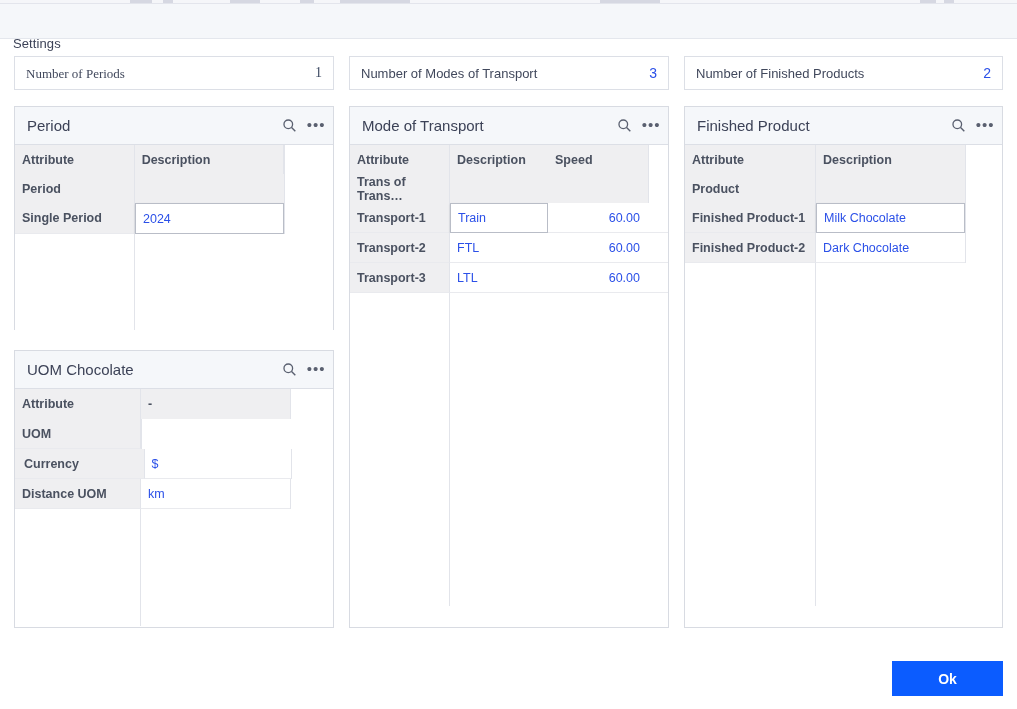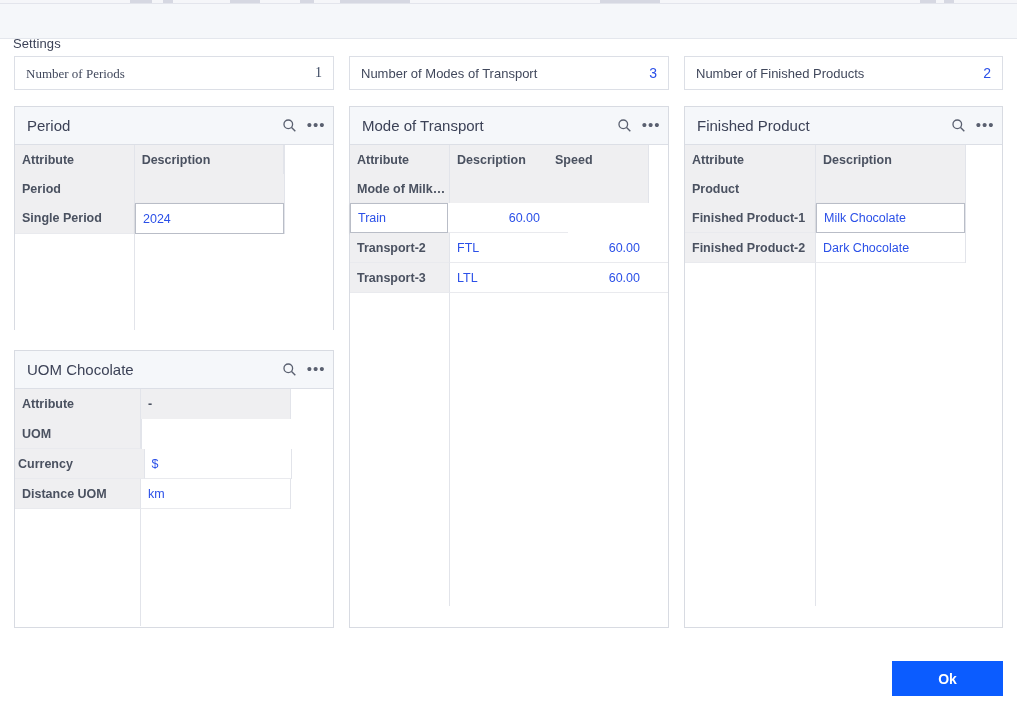--- a/index.html
+++ b/index.html
@@ -218,21 +218,21 @@
       <div class="row hdr">
         <div class="cell sep-v" style="width:126px;height:30px;padding-left:7px;">Attribute</div>
         <div class="cell" style="width:149px;height:30px;padding-left:7px;">-</div>
         <div class="cell filler" style="width:43px;height:30px;border-left:1px solid #e2e4ea;background:#ffffff;"></div>
       </div>
       <div class="row bodyrow">
         <div class="cell attrcol sep-v sep-h" style="width:126px;height:30px;padding-left:7px;">UOM</div>
         <div class="cell filler" style="width:43px;height:30px;border-left:1px solid #e2e4ea;"></div>
       </div>
       <div class="row bodyrow">
-        <div class="cell attrcol sep-v sep-h" style="width:132px;height:30px;padding-left:3px;">Currency</div>
+        <div class="cell attrcol sep-v sep-h" style="width:132px;height:30px;padding-left:9px;">Currency</div>
         <div class="cell desc sep-h" style="width:149px;height:30px;padding-left:7px;">
           <span class="link">$</span>
         </div>
         <div class="cell filler" style="width:43px;height:30px;border-left:1px solid #e2e4ea;"></div>
       </div>
       <div class="row bodyrow">
         <div class="cell attrcol sep-v sep-h" style="width:126px;height:30px;padding-left:7px;">Distance UOM</div>
         <div class="cell desc sep-h" style="width:149px;height:30px;padding-left:7px;">
           <span class="link">km</span>
         </div>
@@ -259,27 +259,28 @@
       </div>
     </div>
     <div class="grid">
       <div class="row hdr">
         <div class="cell sep-v" style="width:100px;height:29px;padding-left:7px;">Attribute</div>
         <div class="cell" style="width:98px;height:29px;padding-left:7px;">Description</div>
         <div class="cell" style="width:100px;height:29px;padding-left:7px;">Speed</div>
         <div class="cell filler" style="width:20px;height:29px;border-left:1px solid #e2e4ea;background:#ffffff;"></div>
       </div>
       <div class="row hdr">
-        <div class="cell sep-v" style="width:100px;height:29px;padding-left:7px;">Mode of Milk…</div>
+        <div class="cell sep-v" style="width:100px;height:29px;padding-left:7px;">Trans of Trans…</div>
         <div class="cell" style="width:98px;height:29px;padding-left:7px;"></div>
         <div class="cell" style="width:100px;height:29px;padding-left:7px;"></div>
         <div class="cell filler" style="width:20px;height:29px;border-left:1px solid #e2e4ea;background:#ffffff;"></div>
       </div>
 
       <div class="row bodyrow">
+        <div class="cell attrcol sep-v sep-h" style="width:100px;height:30px;padding-left:7px;">Transport-1</div>
         <div class="cell desc selected" style="width:98px;height:30px;padding-left:7px;">
           <span class="link">Train</span>
         </div>
         <div class="cell num sep-h" style="width:100px;height:30px;padding-right:8px;">60.00</div>
         <div class="cell filler sep-h" style="width:20px;height:30px;"></div>
       </div>
 
       <div class="row bodyrow">
         <div class="cell attrcol sep-v sep-h" style="width:100px;height:30px;padding-left:7px;">Transport-2</div>
         <div class="cell desc sep-h" style="width:98px;height:30px;padding-left:7px;">

